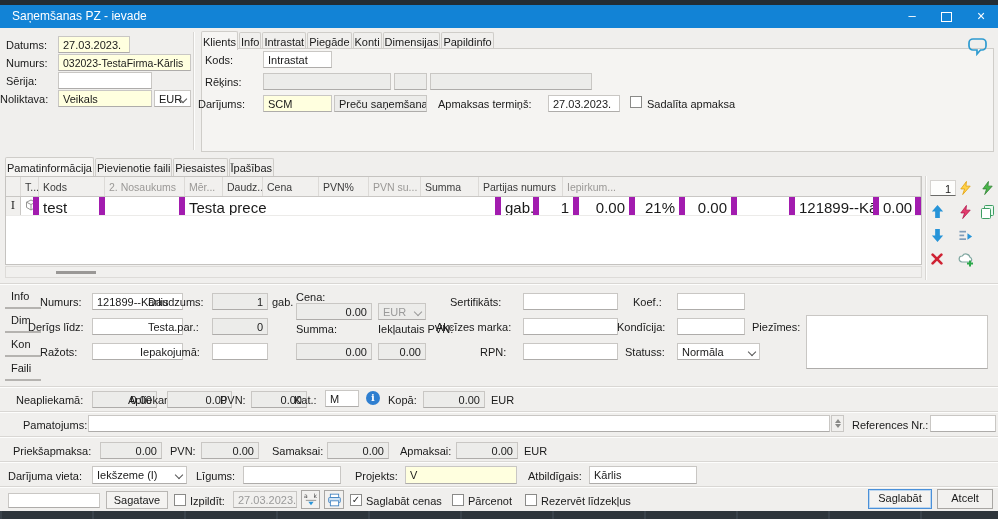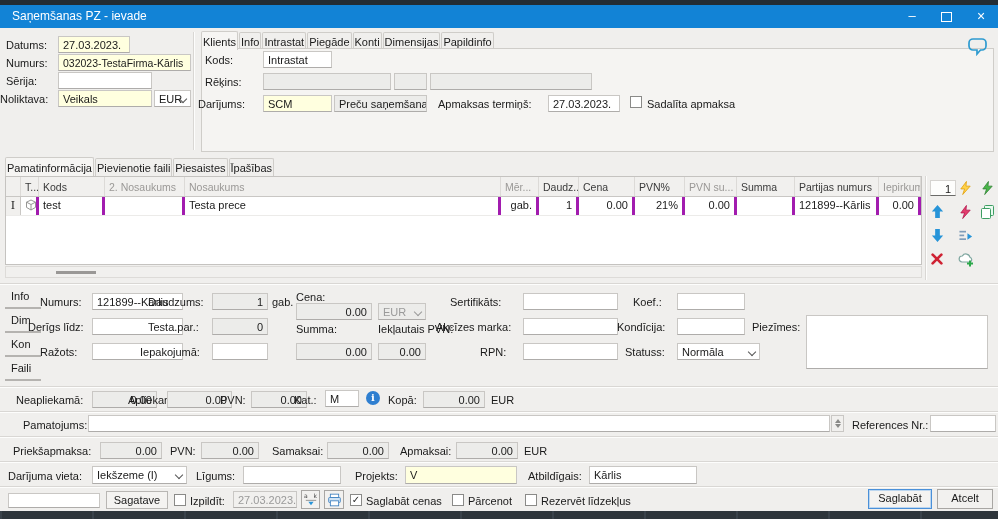--- a/index.html
+++ b/index.html
@@ -30,21 +30,21 @@
   .tab.active{background:#f6f5f3;padding-top:4px;position:relative;z-index:2;}
   .panel{position:absolute;background:#f5f4f2;border:1px solid #cfcdc9;}
   .cb{position:absolute;width:12px;height:12px;background:#fff;border:1px solid #8a8a88;box-sizing:border-box;
       font-size:10px;line-height:10px;text-align:center;color:#2b2b2b;}
   .tbl{position:absolute;background:#fff;border:1px solid #c5c3c0;box-sizing:border-box;}
   .thead{display:flex;background:#f1f0ee;border-bottom:1px solid #c9c7c4;height:20px;box-sizing:border-box;}
   .th{box-sizing:border-box;font-size:10.5px;color:#3a3a3a;padding:4px 4px 0;border-right:1px solid #dcdad7;
       white-space:nowrap;overflow:hidden;}
   .th.m{color:#9a9896;}
   .trow{display:flex;height:18px;border-bottom:1px solid #ecebe9;}
-  .td{box-sizing:border-box;font-size:11px;padding:2px 4px 0;border-right:3px solid #a21caf;white-space:nowrap;overflow:hidden;}
+  .td{box-sizing:border-box;font-size:15px;padding:2px 4px 0;border-right:6px solid #a21caf;white-space:nowrap;overflow:hidden;}
   .td.num,.th.num{text-align:right;}
   .c0{width:15px;flex:none;} .c1{width:18px;flex:none;} .c2{width:66px;flex:none;} .c3{width:80px;flex:none;}
   .c4{width:316px;flex:none;} .c5{width:38px;flex:none;} .c6{width:40px;flex:none;} .c7{width:56px;flex:none;}
   .c8{width:50px;flex:none;} .c9{width:52px;flex:none;} .c10{width:58px;flex:none;} .c11{width:84px;flex:none;}
   .c12{flex:1;}
   .selcell{background:#f1f0ee;border-right:1px solid #c9c7c4;text-align:center;font-family:"DejaVu Serif",serif;font-size:11px;padding-top:2px;}
   .icobtn{position:absolute;width:18px;height:18px;text-align:center;}
   .vtab{position:absolute;left:5px;width:30px;height:17px;padding:3px 0 0 6px;border-bottom:2px solid #b5b3b0;box-sizing:content-box;}
   .btn{position:absolute;box-sizing:border-box;background:#f2f1ef;border:1px solid #a8a6a3;text-align:center;line-height:17px;}
   .btn.primary{border:1px solid #4a90d9;box-shadow:inset 0 0 0 1px #bcd6ef;background:#f4f3f1;}
@@ -121,21 +121,20 @@
   <div class="abs" style="left:5px;top:157px;">
     <span class="tab active">Pamatinformācija</span><span class="tab">Pievienotie faili</span><span class="tab">Piesaistes</span><span class="tab">Īpašības</span>
   </div>
 
   <div class="tbl" style="left:5px;top:176px;width:917px;height:89px;">
     <div class="thead">
       <div class="th c0"></div>
       <div class="th c1">T...</div>
       <div class="th c2">Kods</div>
       <div class="th m c3">2. Nosaukums</div>
-      <div class="th m c4">Nosaukums</div>
       <div class="th m c5">Mēr...</div>
       <div class="th c6">Daudz...</div>
       <div class="th c7">Cena</div>
       <div class="th c8">PVN%</div>
       <div class="th m c9">PVN su...</div>
       <div class="th c10">Summa</div>
       <div class="th c11">Partijas numurs</div>
       <div class="th m c12">Iepirkum...</div>
     </div>
     <div class="trow">

